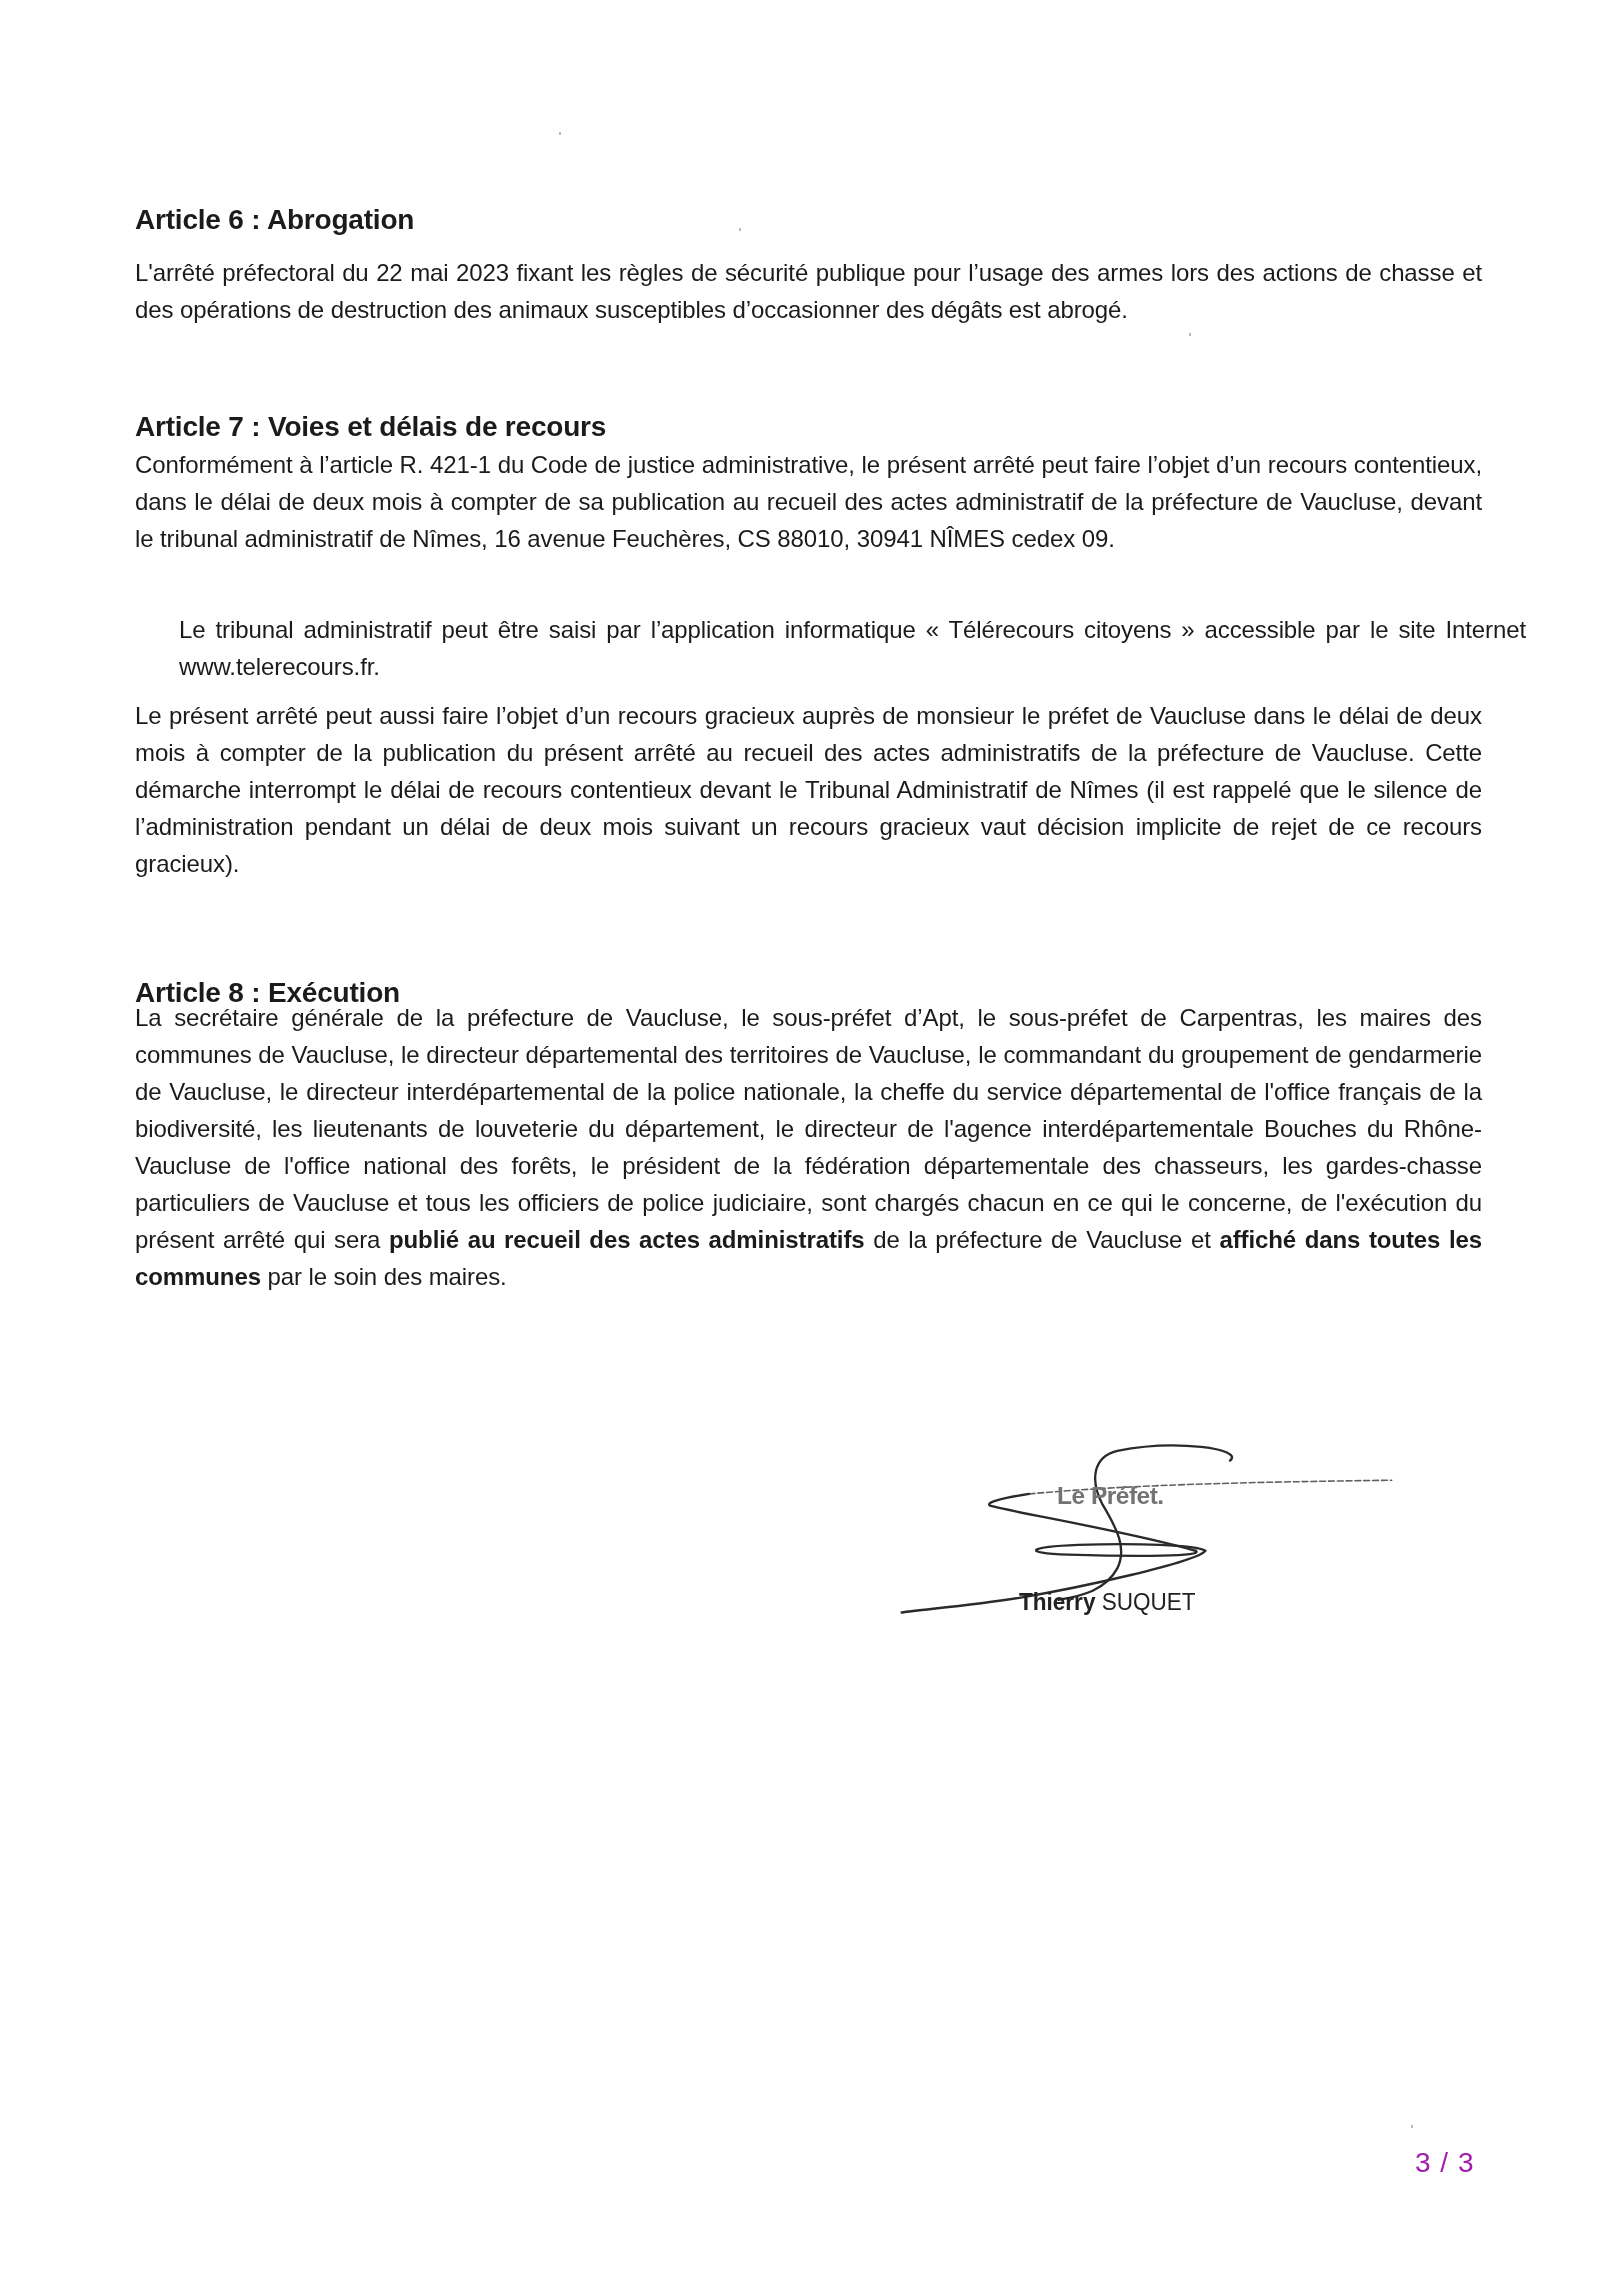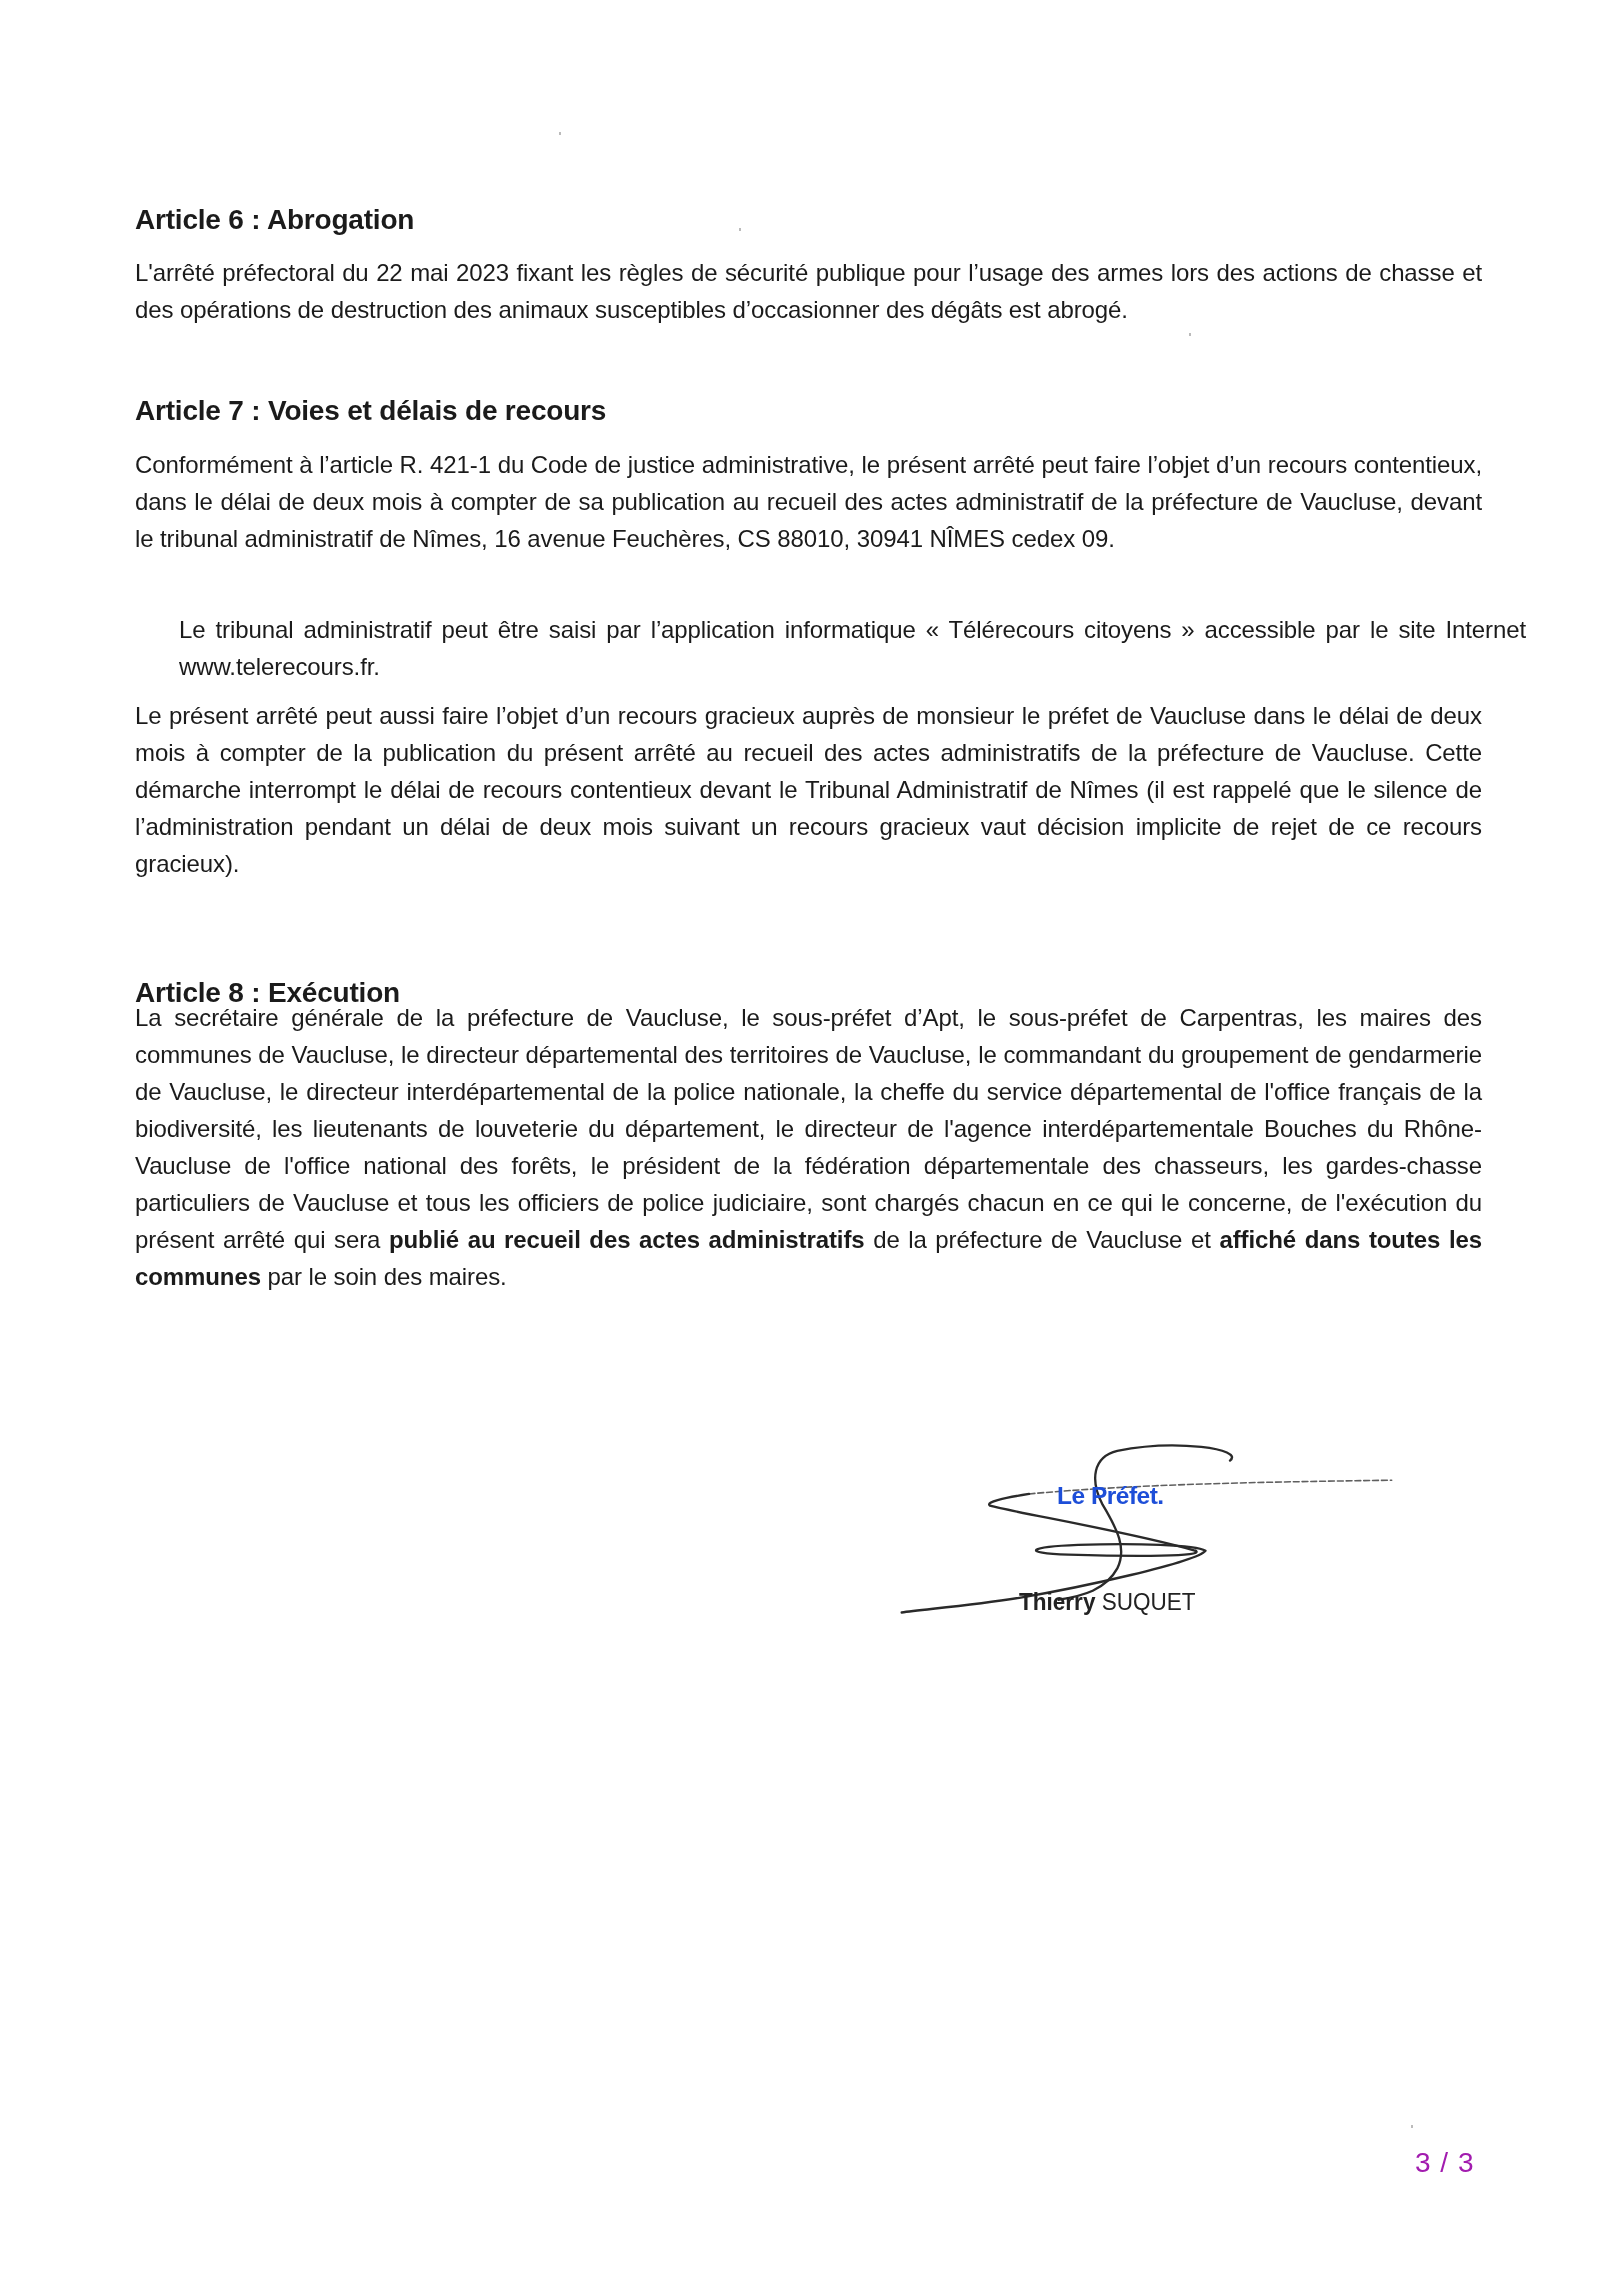--- a/index.html
+++ b/index.html
@@ -4,37 +4,37 @@
 <style>
   html, body { margin: 0; padding: 0; background: #ffffff; }
   body { width: 1621px; height: 2292px; position: relative; overflow: hidden;
          font-family: "Liberation Sans", "DejaVu Sans", sans-serif; color: #1b1b1b; }
   .page { position: absolute; left: 0; top: 0; width: 1621px; height: 1760px; background: #fff; }
   .content { position: absolute; left: 135px; top: 0; width: 1347px; }
   .heading { position: absolute; left: 0; font-weight: bold; font-size: 28px; line-height: 33px; white-space: nowrap; letter-spacing: -0.2px; }
   .para { position: absolute; left: 0; width: 1347px; font-size: 24px; line-height: 37px;
           text-align: justify; text-align-last: left; letter-spacing: -0.1px; word-spacing: 0px; }
   .para b { font-weight: bold; margin-top: 12px; }
-  .sig-title { position: absolute; left: 1057px; top: 1482px; font-size: 24.5px; font-weight: bold; color: #1d4ed8; letter-spacing: -0.5px; white-space: nowrap; }
+  .sig-title { position: absolute; left: 1057px; top: 1482px; font-size: 24.5px; font-weight: bold; color: #737373; letter-spacing: -0.5px; white-space: nowrap; }
   .sig-name { position: absolute; left: 1019px; top: 1588px; font-size: 24.5px; color: #222; white-space: nowrap; transform: scaleX(0.92); transform-origin: left; }
   .sig-name .first { font-weight: bold; }
   .sig-svg { position: absolute; left: 882px; top: 1441px; width: 549px; height: 196px; }
   .page-num { position: absolute; left: 1415px; top: 2147px; font-size: 28px; color: #a21caf; letter-spacing: 1px; white-space: nowrap; }
   .speck { position: absolute; width: 2px; height: 2.9px; background: #bbb; }
 </style>
 </head>
 <body>
 
 <div class="page">
   <div class="content">
 
     <div class="heading" style="top:203px;">Article 6 : Abrogation</div>
     <div class="para" style="top:254px;"><span>L'arrêté préfectoral du 22 mai 2023 fixant les règles de sécurité publique pour l’usage des armes lors des actions de chasse et des opérations de destruction des animaux susceptibles d’occasionner des dégâts est abrogé.</span></div>
 
-    <div class="heading" style="top:394px;">Article 7 : Voies et délais de recours</div>
+    <div class="heading" style="top:410px;">Article 7 : Voies et délais de recours</div>
     <div class="para" style="top:446px;"><span>Conformément à l’article R. 421-1 du Code de justice administrative, le présent arrêté peut faire l’objet d’un recours contentieux, dans le délai de deux mois à compter de sa publication au recueil des actes administratif de la préfecture de Vaucluse, devant le tribunal administratif de Nîmes, 16 avenue Feuchères, CS 88010, 30941 NÎMES cedex 09.</span></div>
     <div class="para" style="top:611px;margin-left:44px;"><span>Le tribunal administratif peut être saisi par l’application informatique « Télérecours citoyens » accessible par le site Internet www.telerecours.fr.</span></div>
     <div class="para" style="top:697px;"><span>Le présent arrêté peut aussi faire l’objet d’un recours gracieux auprès de monsieur le préfet de Vaucluse dans le délai de deux mois à compter de la publication du présent arrêté au recueil des actes administratifs de la préfecture de Vaucluse. Cette démarche interrompt le délai de recours contentieux devant le Tribunal Administratif de Nîmes (il est rappelé que le silence de l’administration pendant un délai de deux mois suivant un recours gracieux vaut décision implicite de rejet de ce recours gracieux).</span></div>
 
     <div class="heading" style="top:976px;">Article 8 : Exécution</div>
     <div class="para" style="top:999px;"><span>La secrétaire générale de la préfecture de Vaucluse, le sous-préfet d’Apt, le sous-préfet de Carpentras, les maires des communes de Vaucluse, le directeur départemental des territoires de Vaucluse, le commandant du groupement de gendarmerie de Vaucluse, le directeur interdépartemental de la police nationale, la cheffe du service départemental de l'office français de la biodiversité, les lieutenants de louveterie du département, le directeur de l'agence interdépartementale Bouches du Rhône-Vaucluse de l'office national des forêts, le président de la fédération départementale des chasseurs, les gardes-chasse particuliers de Vaucluse et tous les officiers de police judiciaire, sont chargés chacun en ce qui le concerne, de l'exécution du présent arrêté qui sera </span><b>publié au recueil des actes administratifs</b><span> de la préfecture de Vaucluse et </span><b>affiché dans toutes les communes</b><span> par le soin des maires.</span></div>
   </div>
 
   <div>
     <svg class="sig-svg" viewBox="0 0 560 200" xmlns="http://www.w3.org/2000/svg">

